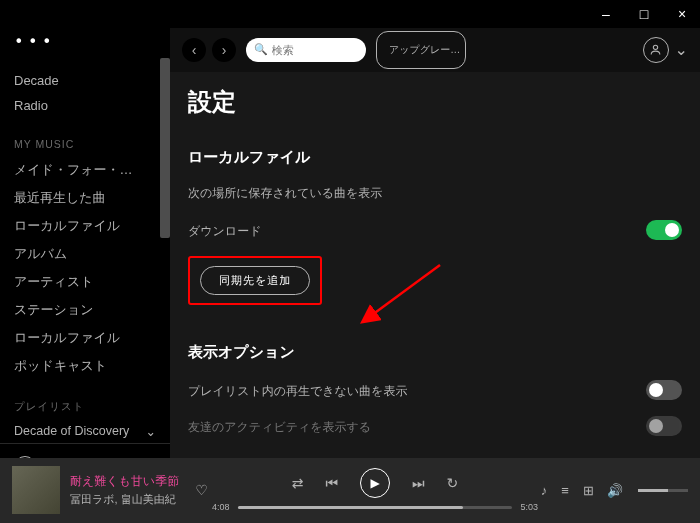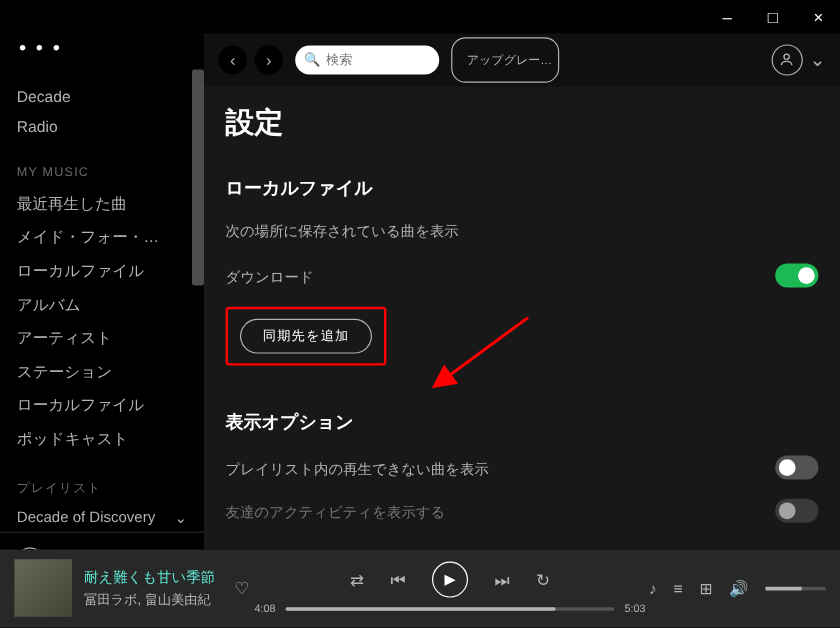--- a/index.html
+++ b/index.html
@@ -50,21 +50,21 @@
   .add-source-wrap { border: 2px solid #ff0000; border-radius: 3px; padding: 8px 10px; display: inline-block; margin-bottom: 20px; position: relative; }
   .add-source-btn { border: 1.5px solid #b3b3b3; border-radius: 16px; background: none; color: #fff; font-size: 11px; padding: 6px 18px; cursor: pointer; letter-spacing: 1px; }
 
   .red-arrow { position: absolute; left: 370px; top: 225px; pointer-events: none; }
 
   
   .player { height: 70px; background: #282828; display: flex; align-items: center; padding: 0 12px; color: #b3b3b3; }
   .track-info { display: flex; align-items: center; gap: 10px; width: 200px; }
   .album-thumb { width: 48px; height: 48px; background: linear-gradient(135deg,#665,#443); }
   .track-text { display: flex; flex-direction: column; font-size: 11px; gap: 2px; }
-  .track-title { color: #5eead4; font-size: 12px; }
+  .track-title { color: #ec4899; font-size: 12px; }
   .heart { font-size: 14px; cursor: pointer; margin-left: 6px; }
   .player-center { flex: 1; display: flex; flex-direction: column; align-items: center; gap: 4px; }
   .controls { display: flex; align-items: center; gap: 22px; }
   .ctrl-icon { font-size: 14px; color: #b3b3b3; cursor: pointer; }
   .play-btn { width: 30px; height: 30px; border: 1.5px solid #fff; border-radius: 50%; display: flex; align-items: center; justify-content: center; color: #fff; font-size: 12px; cursor: pointer; }
   .progress { display: flex; align-items: center; gap: 8px; width: 100%; font-size: 9px; }
   .progress-bar { flex: 1; height: 3px; background: #535353; border-radius: 2px; position: relative; }
   .progress-fill { position: absolute; left: 0; top: 0; height: 100%; background: #b3b3b3; border-radius: 2px; }
   .player-right { display: flex; align-items: center; gap: 14px; width: 150px; justify-content: flex-end; }
   .pr-icon { font-size: 13px; cursor: pointer; }
@@ -83,22 +83,22 @@
 
   <div class="content">
 
     <div class="sidebar">
       <div class="sidebar-scrollbar"></div>
       <div class="sidebar-top">
         <div class="ellipsis">• • •</div>
         <div class="nav-item">Decade</div>
         <div class="nav-item">Radio</div>
         <div class="section-header">MY MUSIC</div>
+        <div class="nav-item">メイド・フォー・…</div>
         <div class="nav-item">最近再生した曲</div>
-        <div class="nav-item">メイド・フォー・…</div>
         <div class="nav-item">ローカルファイル</div>
         <div class="nav-item">アルバム</div>
         <div class="nav-item">アーティスト</div>
         <div class="nav-item">ステーション</div>
         <div class="nav-item">ローカルファイル</div>
         <div class="nav-item">ポッドキャスト</div>
         <div class="section-header">プレイリスト</div>
         <div class="playlist-item">
           <span>Decade of Discovery</span>
           <span>⌄</span>

